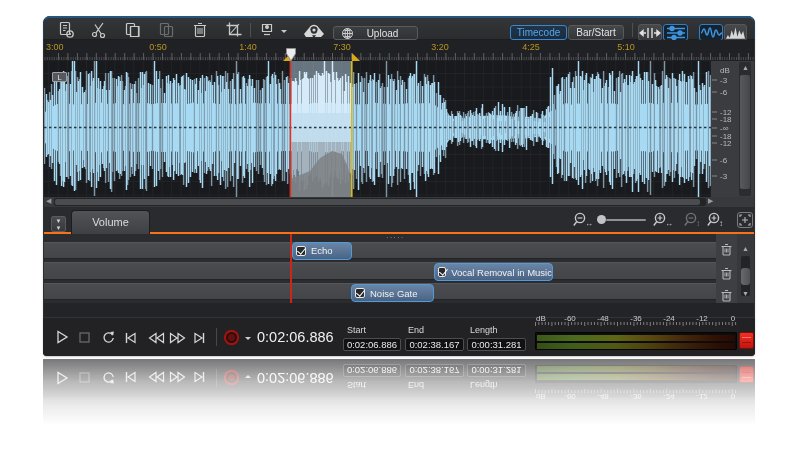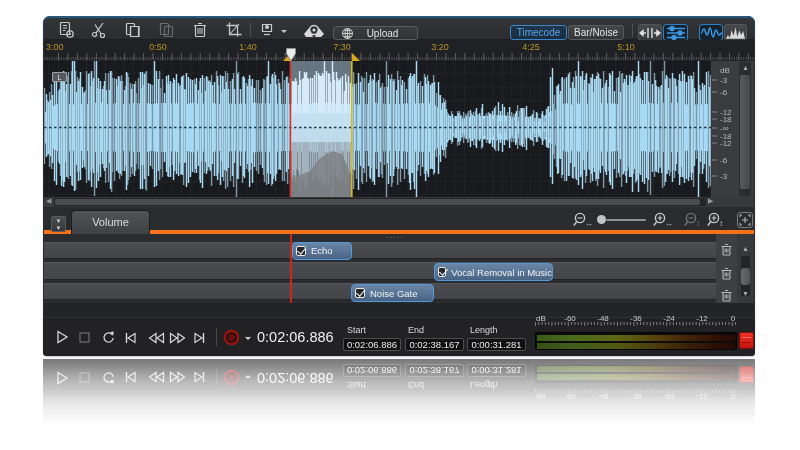--- a/index.html
+++ b/index.html
@@ -38,21 +38,21 @@
 .selL{position:absolute;left:240px;top:37px;z-index:4}
 .selR{position:absolute;left:309px;top:37px;z-index:4}
 
 
 .hscroll{position:absolute;left:1px;top:181px;width:710px;height:10px;background:#38393c}
 .hsb-track{position:absolute;left:10px;top:1px;width:652px;height:8px;background:#232426;border-radius:2px}
 .hsb-thumb{position:absolute;left:1px;top:1px;width:645px;height:6px;background:#4a4c50;border-radius:2px}
 .hsarr{position:absolute;top:0px;font-size:7px;color:#98999c}
 
 
-.tabbar{position:absolute;left:1px;top:191px;width:710px;height:27px;background:#292b2f;border-bottom:4px solid #f97316}
+.tabbar{position:absolute;left:1px;top:191px;width:710px;height:27px;background:#292b2f;border-bottom:2px solid #f97316}
 .chev{position:absolute;left:7px;top:9px;width:15px;height:16px;background:linear-gradient(#4a4b4f,#37383b);border:1px solid #5a5b5e;border-radius:2px;color:#cfd0d2;font-size:6px;line-height:7px;text-align:center;padding-top:1px}
 .tab{position:absolute;top:3px;height:24px;font-size:11px;text-align:center;border-radius:4px 4px 0 0}
 .tab1{left:27px;width:79px;background:linear-gradient(#515357,#3e4044);border:1px solid #1c1d1f;border-bottom:none;color:#dcdcdd;line-height:23px}
 .tab2{left:108px;width:75px;background:#222831;border:1px solid #2a639c;border-bottom:none;color:#4da2e6;line-height:23px}
 .zoomctl{position:absolute;top:0;height:27px}
 
 
 .tracks{position:absolute;left:1px;top:218px;width:710px;height:83px;background:#2b2c2f}
 .trow{position:absolute;left:0px;width:672px;height:17.5px;background:linear-gradient(#4a4c4f,#434548);border-top:1px solid #55565a;border-bottom:1px solid #232426}
 .tcol{position:absolute;left:672px;top:0;width:21px;height:69px;background:#3d3f42}
@@ -165,21 +165,21 @@
               <g fill="none" stroke="#cccccc" stroke-width="1">
                 <circle cx="6.5" cy="6.5" r="5"></circle>
                 <path d="M1.5 6.5h10M6.5 1.5v10M3 3a9 9 0 007 0M3 10a9 9 0 017 0"></path>
                 <ellipse cx="6.5" cy="6.5" rx="2.4" ry="5"></ellipse>
               </g>
             </svg>
           </span>
           <span style="flex:1;text-align:center;margin-right:6px">Upload</span>
         </div>
 <div class="btn btnblue" style="left:466px;width:57px">Timecode</div>
-<div class="btn" style="left:524px;width:56px">Bar/Noise</div>
+<div class="btn" style="left:524px;width:56px">Bar/Start</div>
 <div class="tsep" style="left:588px"></div>
 <div class="iconbtn ib-gray" style="left:594px;width:24px">
           <svg width="22" height="14" viewBox="0 0 22 14">
             <g stroke="#e0e0e0" stroke-width="1.4" fill="#e0e0e0">
               <path d="M9 2v10M13 2v10" fill="none"></path>
               <path d="M7 7L2.5 7M15 7l4.5 0" fill="none"></path>
               <path d="M4 4.5L1 7l3 2.5zM18 4.5L21 7l-3 2.5z"></path>
             </g>
           </svg>
         </div>

